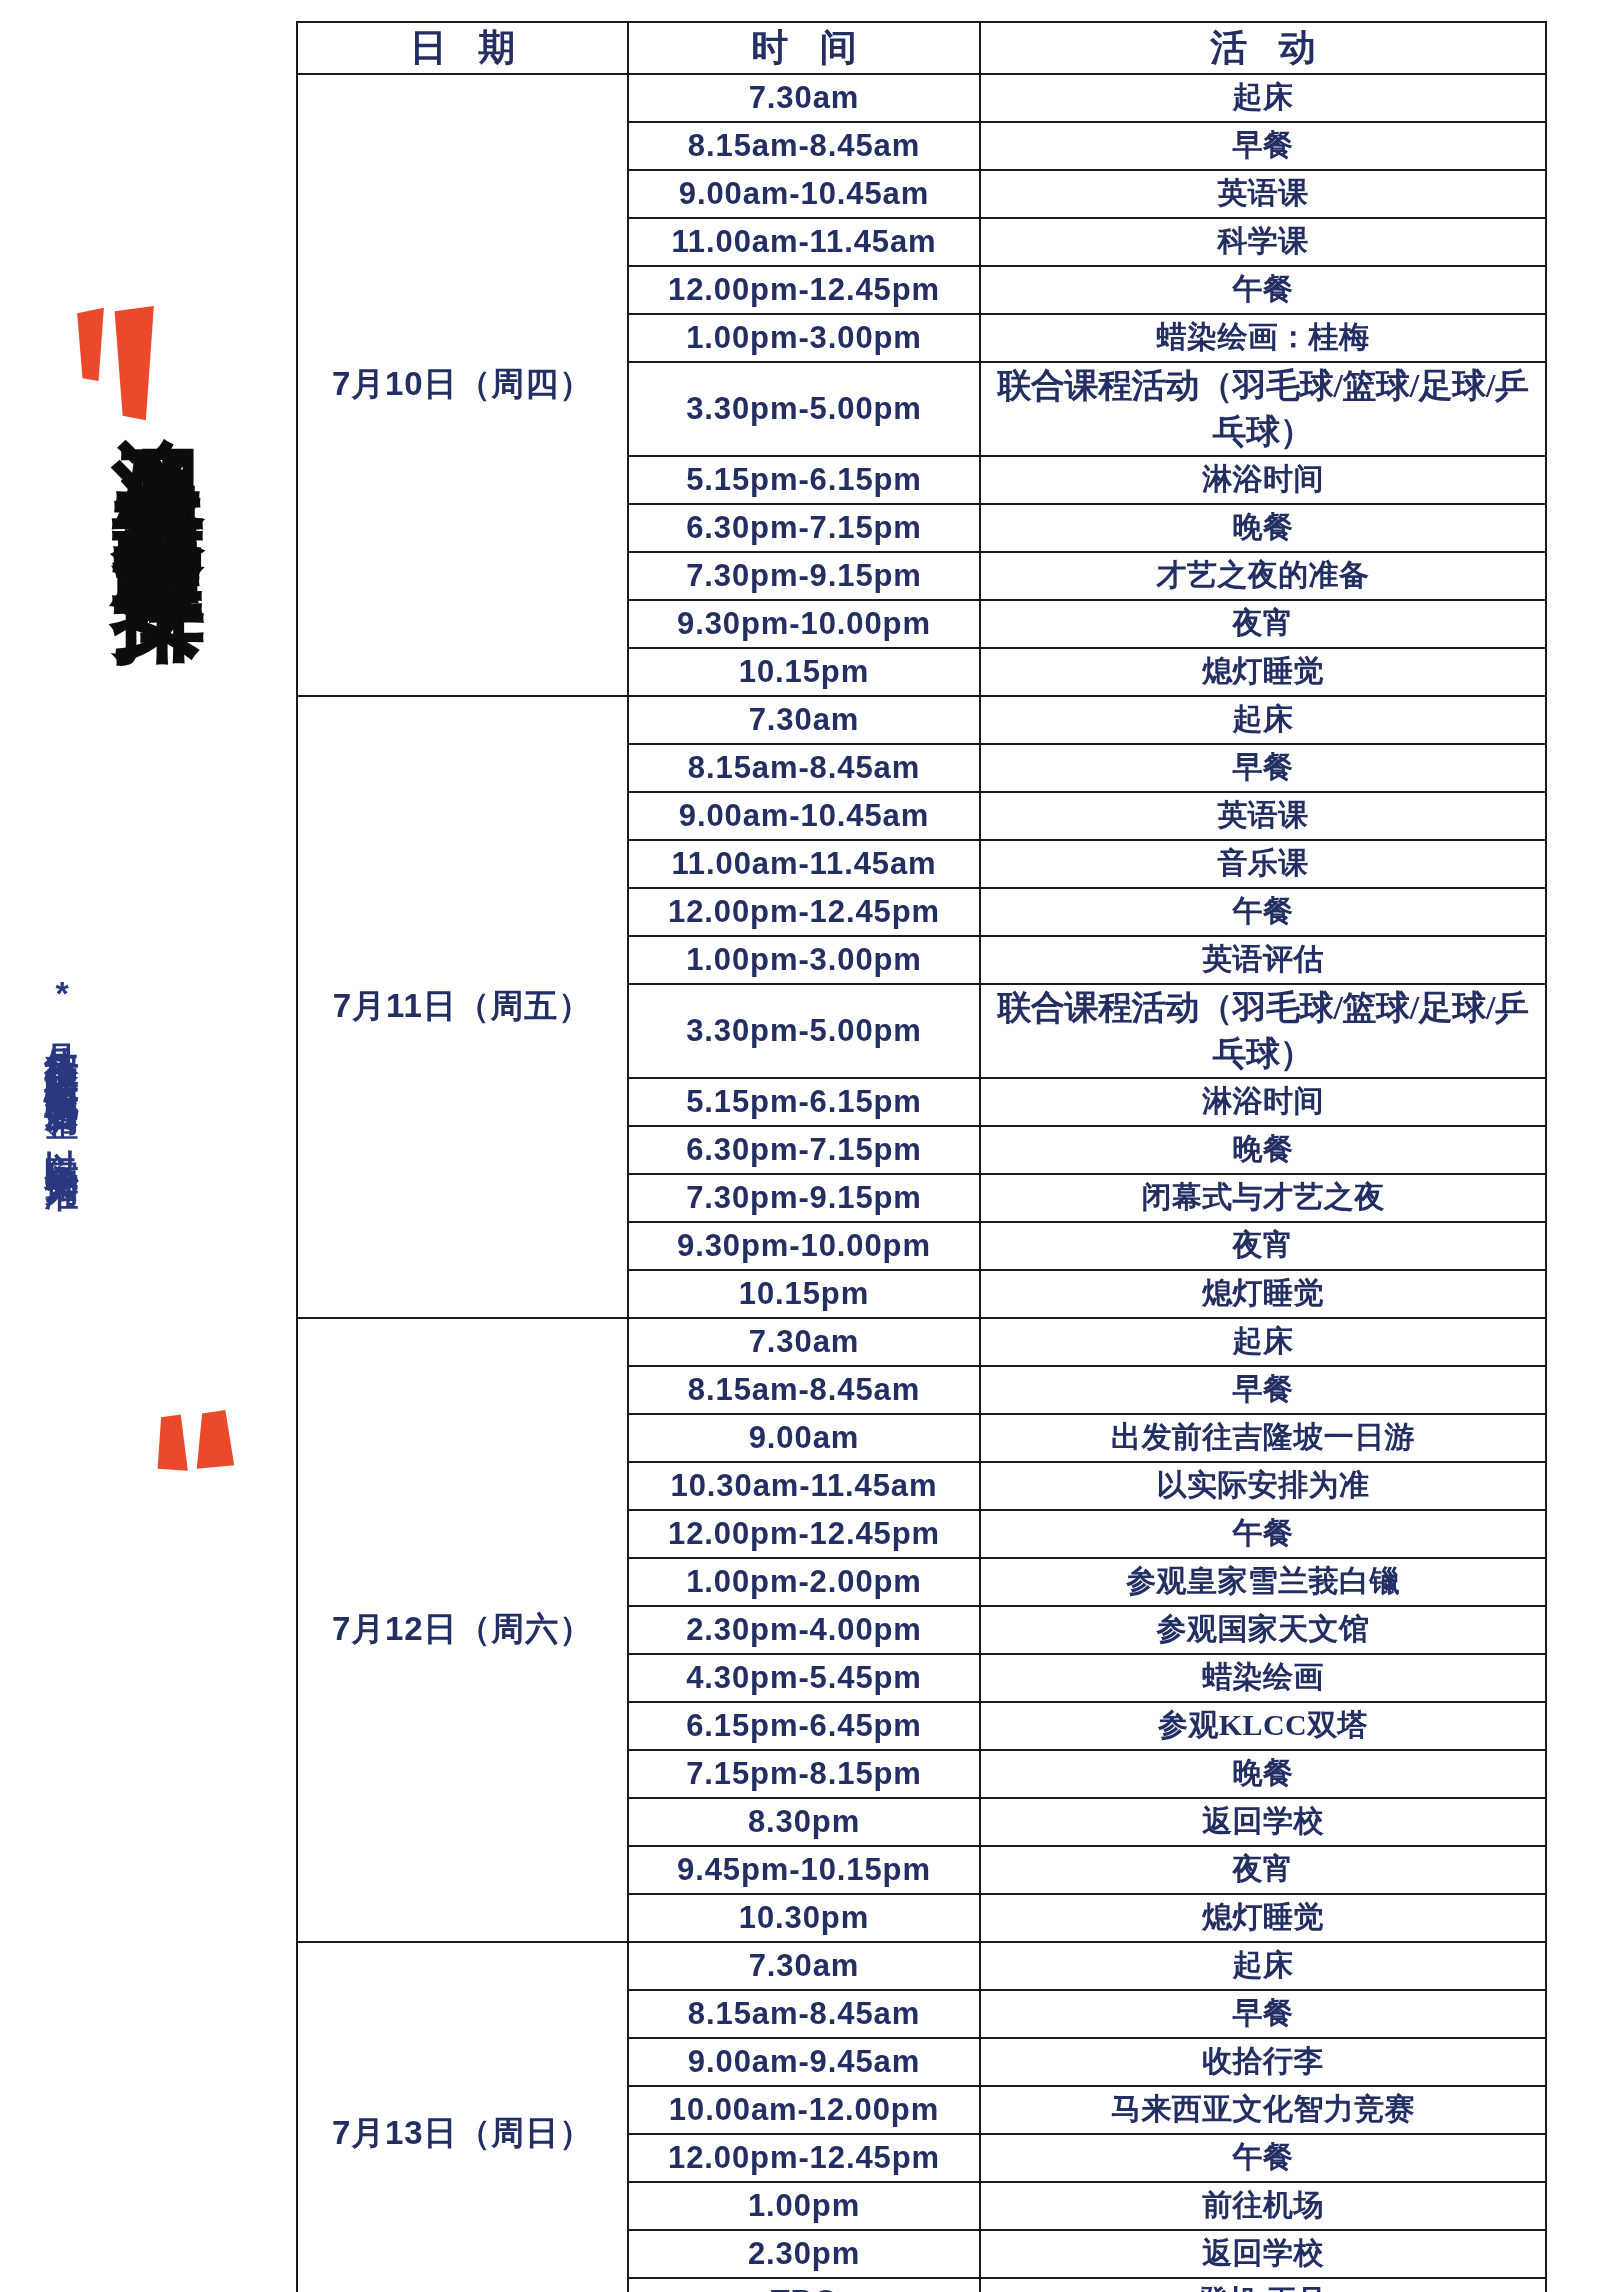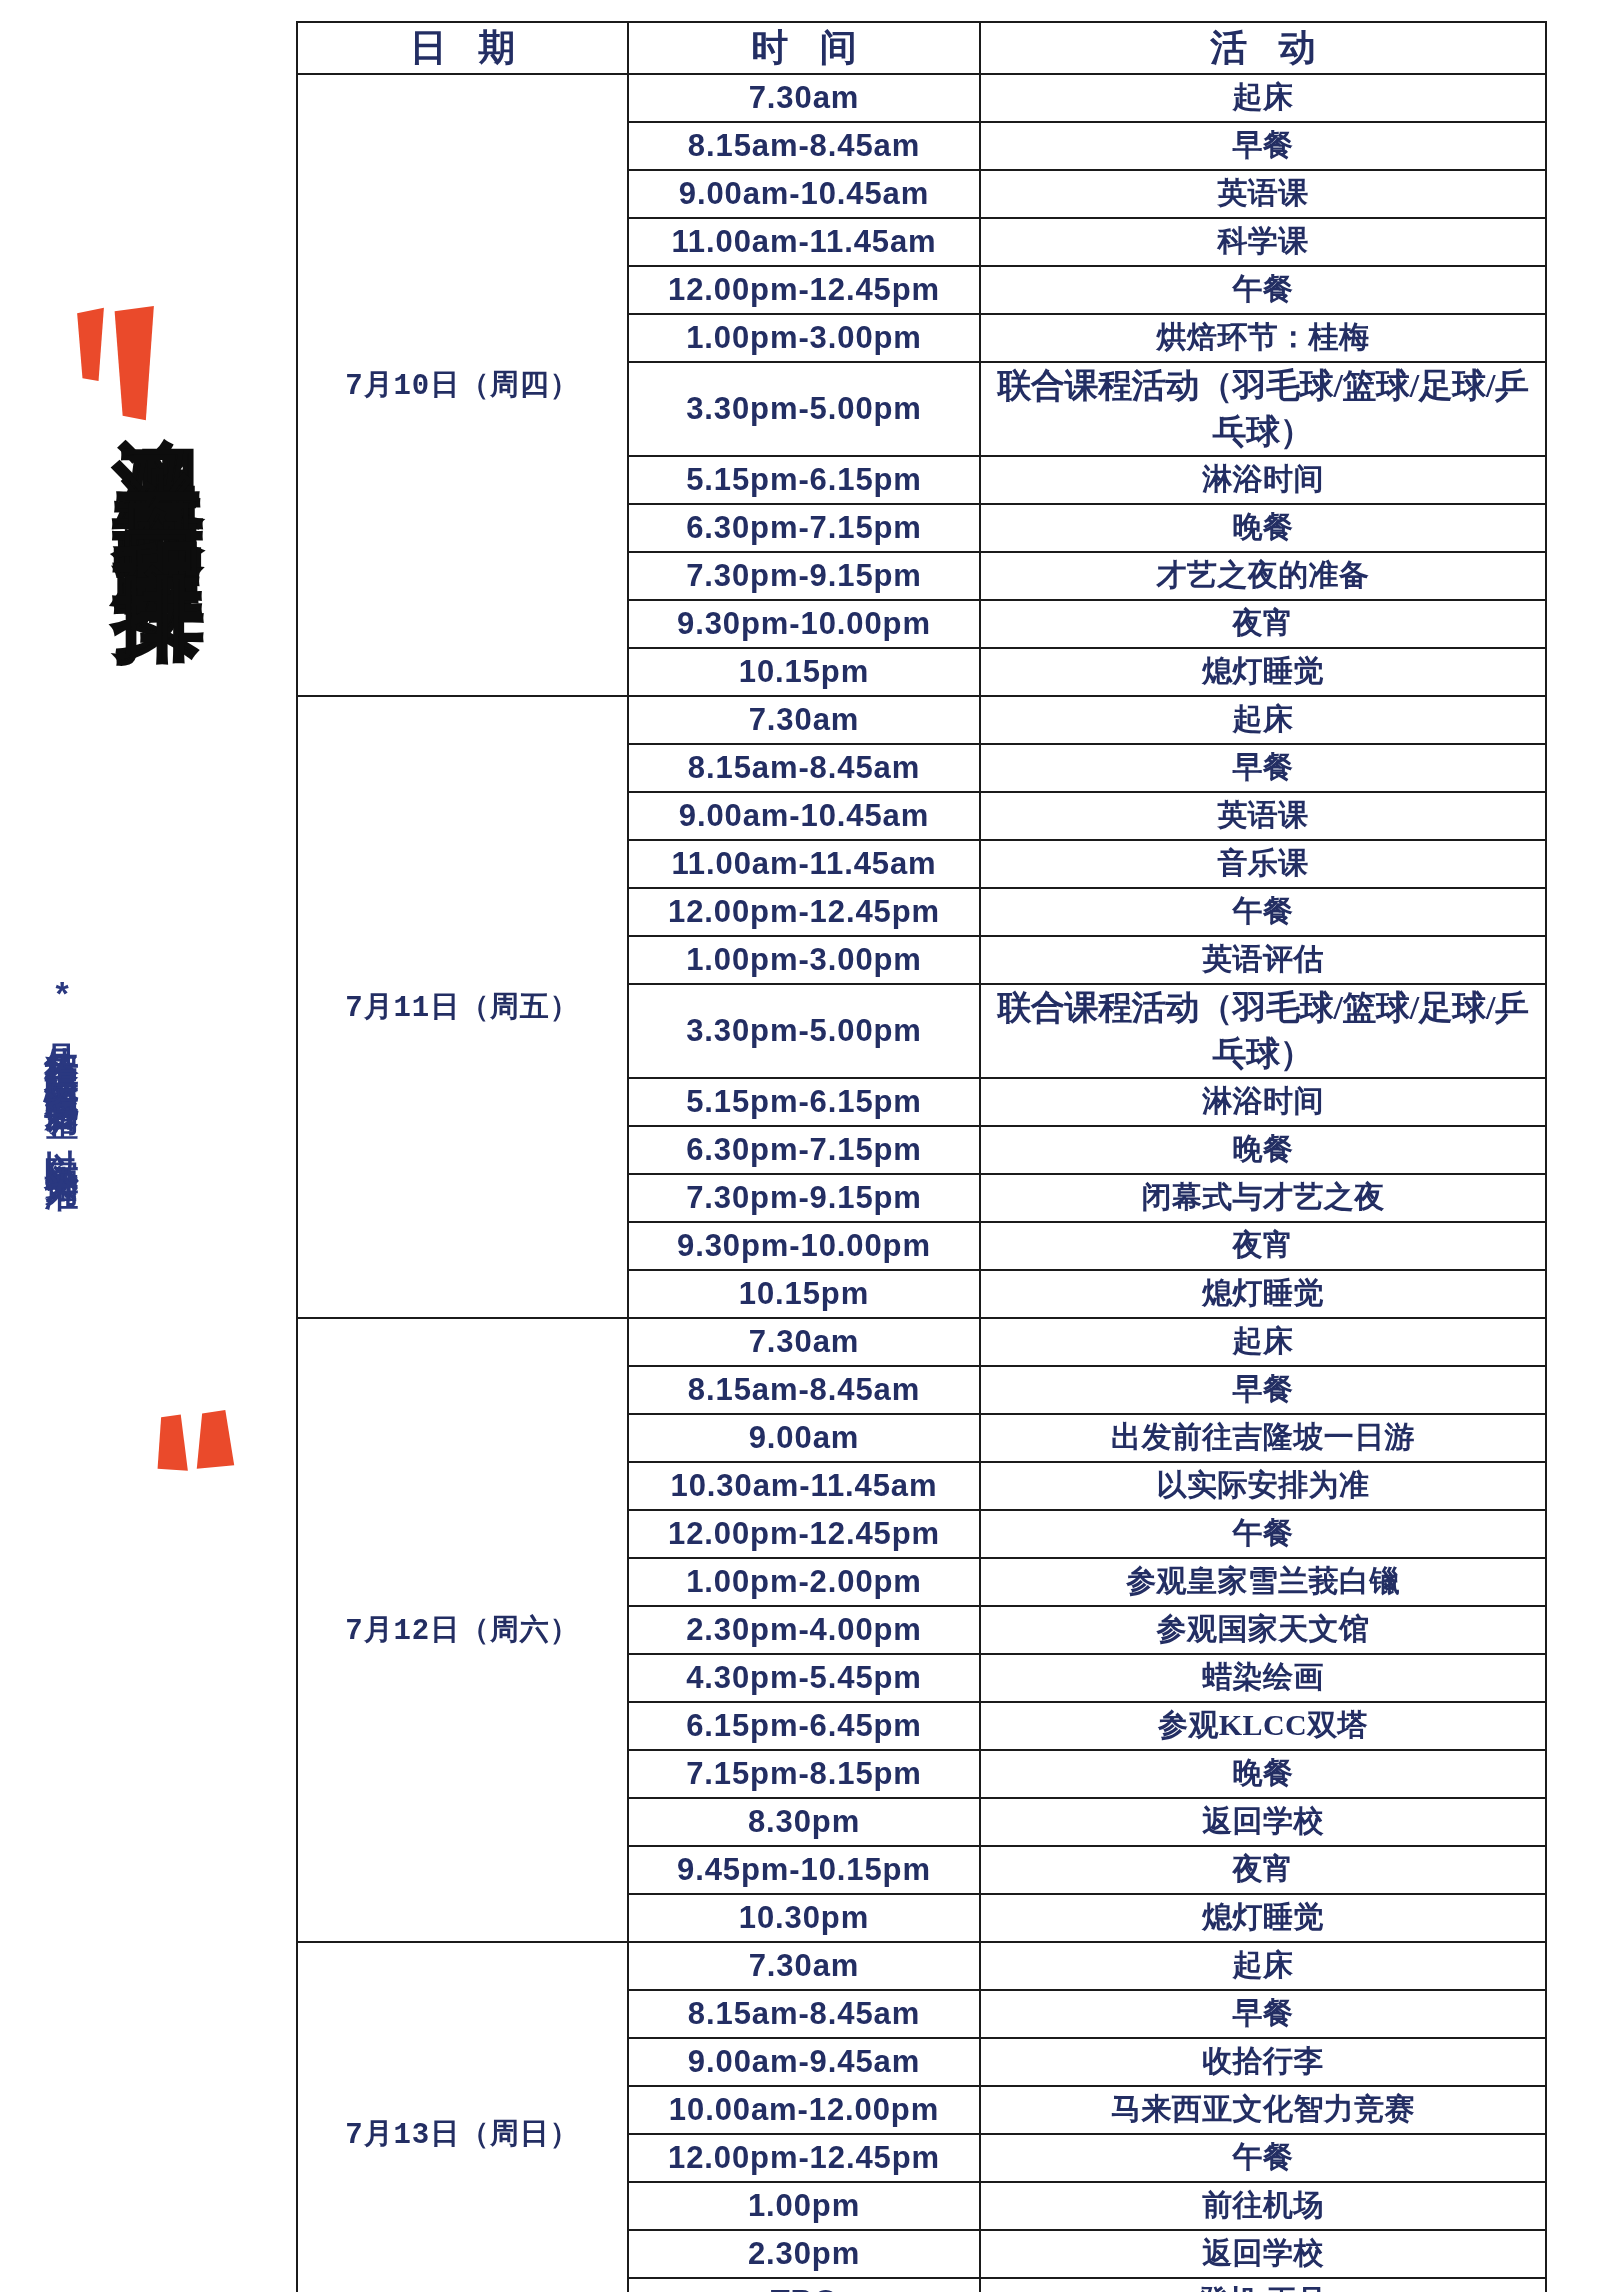--- a/index.html
+++ b/index.html
@@ -67,23 +67,22 @@
     overflow:hidden;
   }
   table.schedule thead tr{height:51px;}
   table.schedule tbody tr{height:48px;}
   table.schedule th{
     font-size:37px;
     letter-spacing:0.85em;
     padding-left:0.85em;
   }
   td.date-cell{
-    font-size:29px;
+    font-size:33px;
     letter-spacing:0.9px;
-    font-family:Liberation Mono, monospace;
   }
   td.time-cell{
     font-size:31px;
     letter-spacing:0.9px;
   }
   td.activity-cell{
     font-size:30px;
     letter-spacing:0.4px;
     font-family:Liberation Serif, serif;
   }
@@ -141,21 +140,21 @@
         <tr>
           <td class="time-cell">11.00am-11.45am</td>
           <td class="activity-cell">科学课</td>
         </tr>
         <tr>
           <td class="time-cell">12.00pm-12.45pm</td>
           <td class="activity-cell">午餐</td>
         </tr>
         <tr>
           <td class="time-cell">1.00pm-3.00pm</td>
-          <td class="activity-cell">烘焙环节：桂梅</td>
+          <td class="activity-cell">蜡染绘画：桂梅</td>
         </tr>
         <tr>
           <td class="time-cell">3.30pm-5.00pm</td>
           <td class="activity-cell long">联合课程活动（羽毛球/篮球/足球/乒乓球）</td>
         </tr>
         <tr>
           <td class="time-cell">5.15pm-6.15pm</td>
           <td class="activity-cell">淋浴时间</td>
         </tr>
         <tr>

